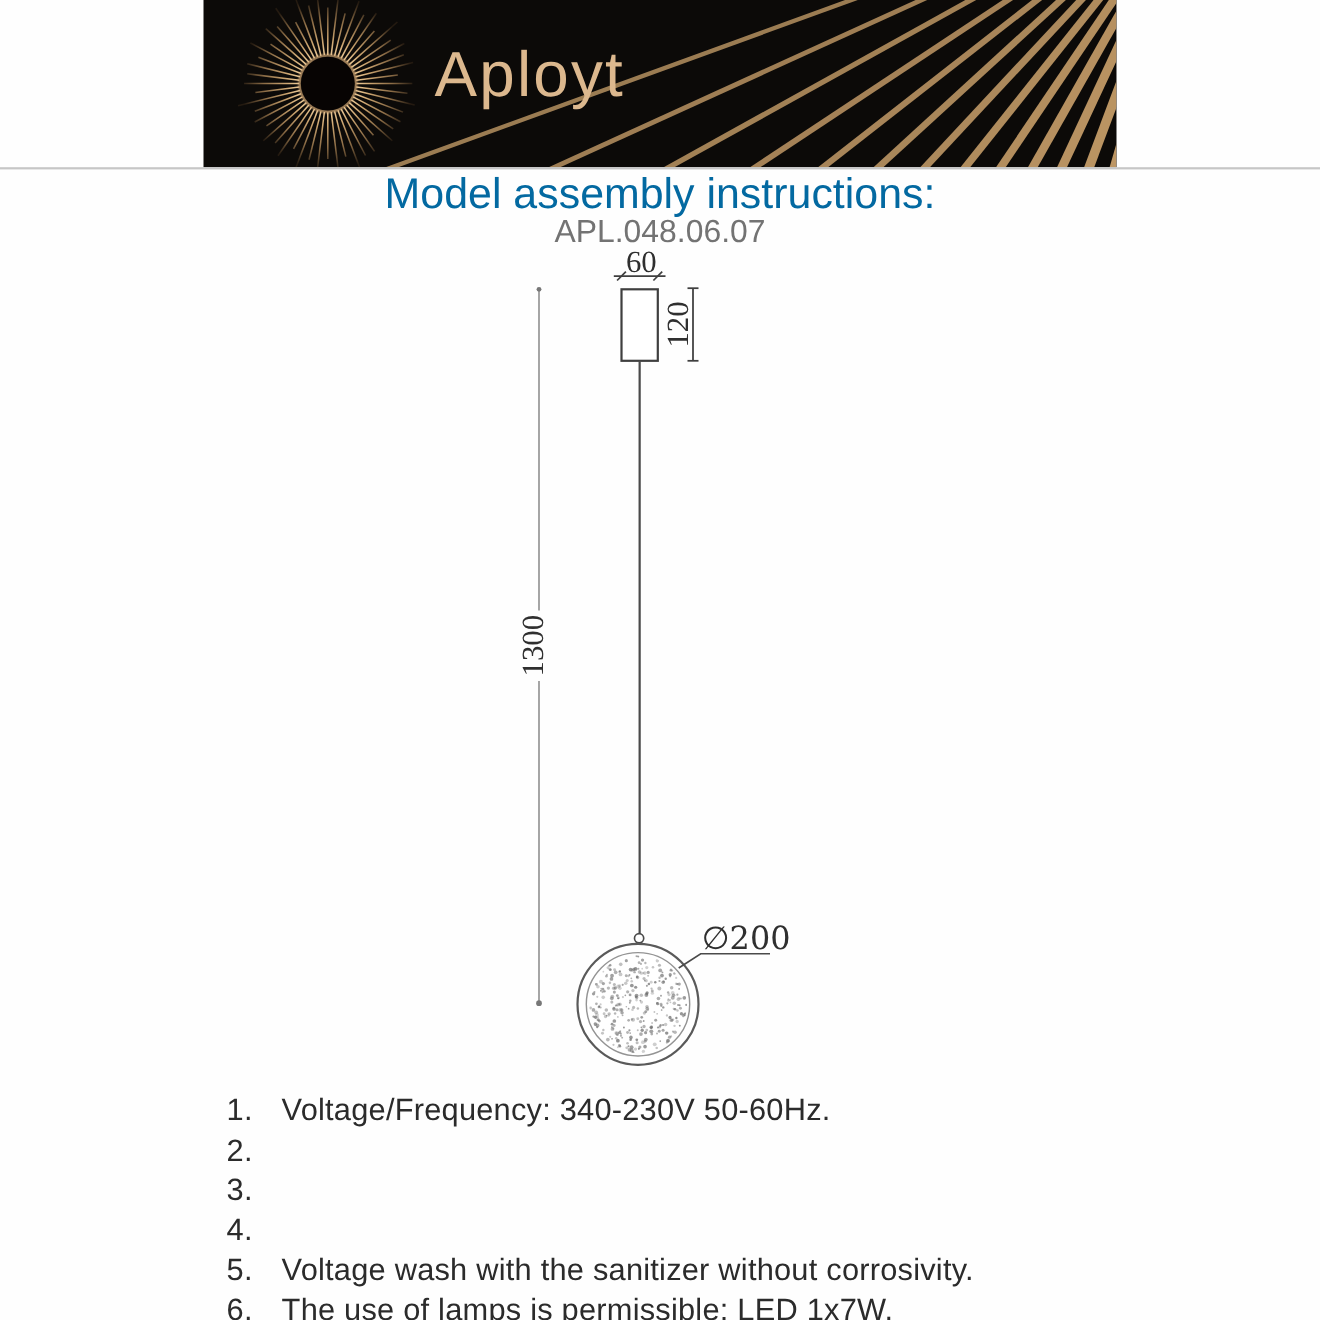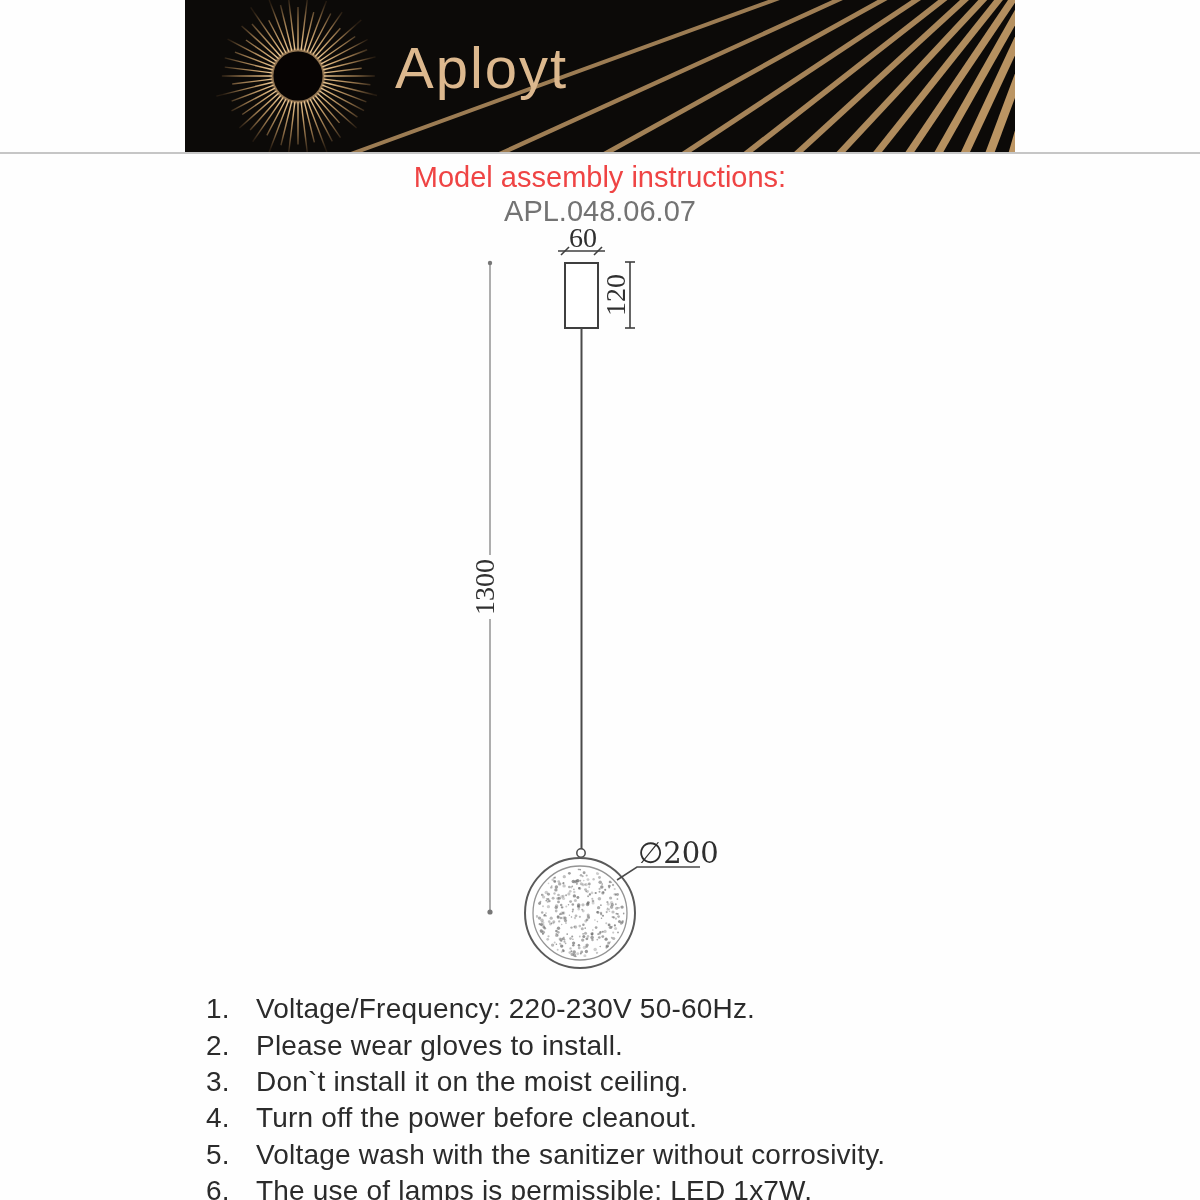--- a/index.html
+++ b/index.html
@@ -15,21 +15,21 @@
   .banner svg{position:absolute; left:0; top:0;}
   .brand-name{
     position:absolute; left:210px; top:34px; font-size:58px; font-weight:300;
     letter-spacing:2px; color:#dcb88e;
   }
   .header-rule{
     position:absolute; left:0; top:152px; width:1200px; height:2px; background:#c6c6c6;
   }
   
   .title-block{position:absolute; left:0; top:160px; width:1200px; text-align:center;}
-  .page-title{font-size:29px; line-height:34px; color:#ef4444;}
+  .page-title{font-size:39px; line-height:34px; color:#0369a1;}
   .model-number{font-size:29px; line-height:34px; color:#737373;}
   
   .diagram{position:absolute; left:440px; top:225px; width:320px; height:770px;}
   .dim-text{
     font-family:"Liberation Serif","DejaVu Serif",serif; font-size:28px; fill:#2f2f2f;
   }
   .dia-text{
     font-family:"DejaVu Serif","DejaVu Sans",serif; font-size:29px; fill:#2f2f2f;
   }
   
@@ -487,33 +487,30 @@
         <circle cx="126.1" cy="670.3" r="0.98" fill="#6f6f6f" opacity="0.63"></circle>
       </g>
 
     <polyline points="177,655 197,642 260,642" fill="none" stroke="#4a4a4a" stroke-width="1.5"></polyline>
     <text class="dia-text" x="198" y="638">∅200</text>
   </svg>
 
   <div class="instructions">
     <div class="instr-row">
       <span class="instr-num">1.</span>
-      <span class="instr-text">Voltage/Frequency: 220-230V 50-60Hz.</span>
+      <span class="instr-text">Voltage/Frequency: 340-230V 50-60Hz.</span>
     </div>
     <div class="instr-row">
       <span class="instr-num">2.</span>
-      <span class="instr-text">Please wear gloves to install.</span>
     </div>
     <div class="instr-row">
       <span class="instr-num">3.</span>
-      <span class="instr-text">Don`t install it on the moist ceiling.</span>
     </div>
     <div class="instr-row">
       <span class="instr-num">4.</span>
-      <span class="instr-text">Turn off the power before cleanout.</span>
     </div>
     <div class="instr-row">
       <span class="instr-num">5.</span>
       <span class="instr-text">Voltage wash with the sanitizer without corrosivity.</span>
     </div>
     <div class="instr-row">
       <span class="instr-num">6.</span>
       <span class="instr-text">The use of lamps is permissible: LED 1x7W.</span>
     </div>
   </div>

